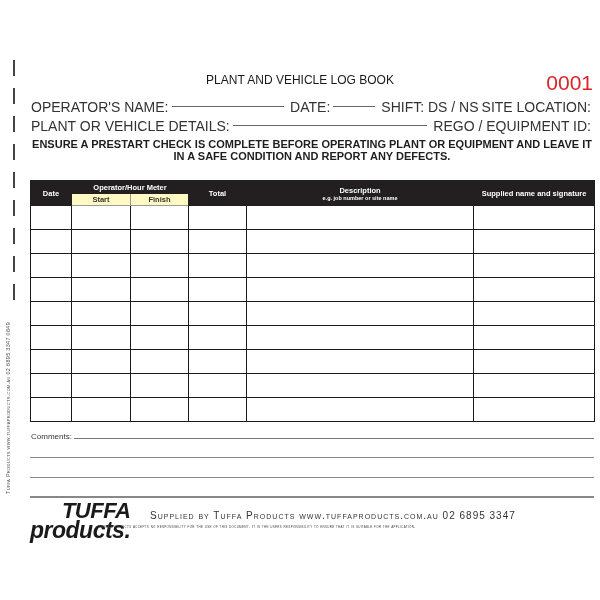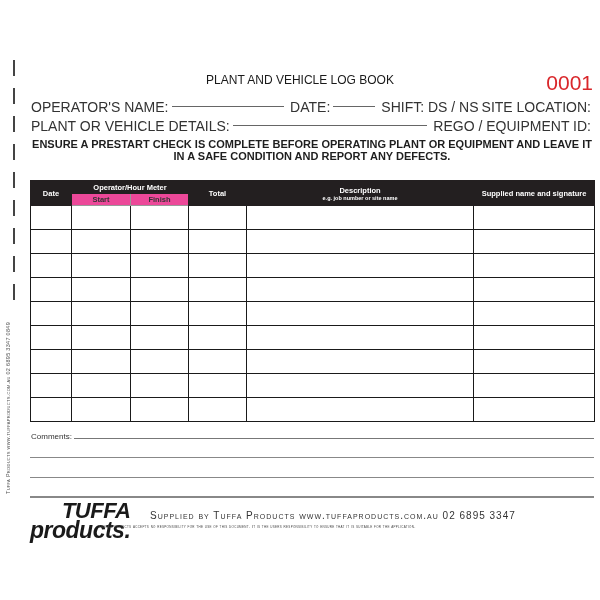--- a/index.html
+++ b/index.html
@@ -7,21 +7,21 @@
   .perf { position:absolute; left:13px; width:2px; height:16px; background:#444; }
   .side-text { position:absolute; left:-102px; top:405px; width:220px; transform:rotate(-90deg); font-size:5.5px; letter-spacing:0.3px; color:#555; white-space:nowrap; text-align:center; font-variant:small-caps; }
   .title { position:absolute; left:0; width:600px; top:73px; text-align:center; font-weight:normal; font-size:12px; color:#1a1a1a; }
   .serial { position:absolute; right:7px; top:71px; font-size:21px; color:#d9262a; }
   .fieldrow { position:absolute; left:31px; right:6px; height:14px; font-size:14px; color:#333; display:flex; align-items:center; }
   .fieldrow .lbl { white-space:nowrap; margin-right:3px; }
   .fieldrow .line { border-bottom:1px solid #666; height:0; margin-bottom:2px; margin-right:6px; }
   .warn { position:absolute; left:30px; width:564px; top:138px; text-align:center; font-weight:bold; font-size:11px; line-height:12px; color:#1e1e1e; }
   table.log { position:absolute; left:30px; top:180px; width:564px; border-collapse:collapse; table-layout:fixed; }
   table.log th { background:#231f20; color:#fff; font-size:7.5px; font-weight:bold; border:1px solid #231f20; padding:0; }
-  table.log th.sub { background:#ec4899; color:#333; font-size:7.5px; height:11px; border:1px solid #999; }
+  table.log th.sub { background:#fef9c3; color:#333; font-size:7.5px; height:11px; border:1px solid #999; }
   table.log th .small { display:block; font-size:5.5px; font-weight:bold; }
   table.log td { border:1.5px solid #1a1a1a; height:23px; padding:0; }
   .comments { position:absolute; left:31px; right:6px; top:403px; font-size:8px; color:#333; display:flex; align-items:flex-end;margin-top:29px; }
   .comments .line { flex:1; border-bottom:1px solid #777; margin-bottom:2px; margin-left:2px; }
   .cline { position:absolute; left:30px; right:6px; height:0; border-bottom:1px solid #888; }
   .footer-rule { position:absolute; left:30px; right:6px; top:496px; border-bottom:2px solid #888; }
   .logo { position:absolute; left:30px; top:502px; line-height:0.85;text-align:right; }
   .logo .l1 { font-weight:bold; font-style:italic; font-size:22px; color:#1a1a1a; letter-spacing:-0.5px; }
   .logo .l2 { font-weight:bold; font-style:italic; font-size:23px; color:#1a1a1a; letter-spacing:-0.5px; }
   .supplied { position:absolute; left:150px; top:510px; font-size:10px; letter-spacing:1px; font-variant:small-caps; color:#333; white-space:nowrap; }

